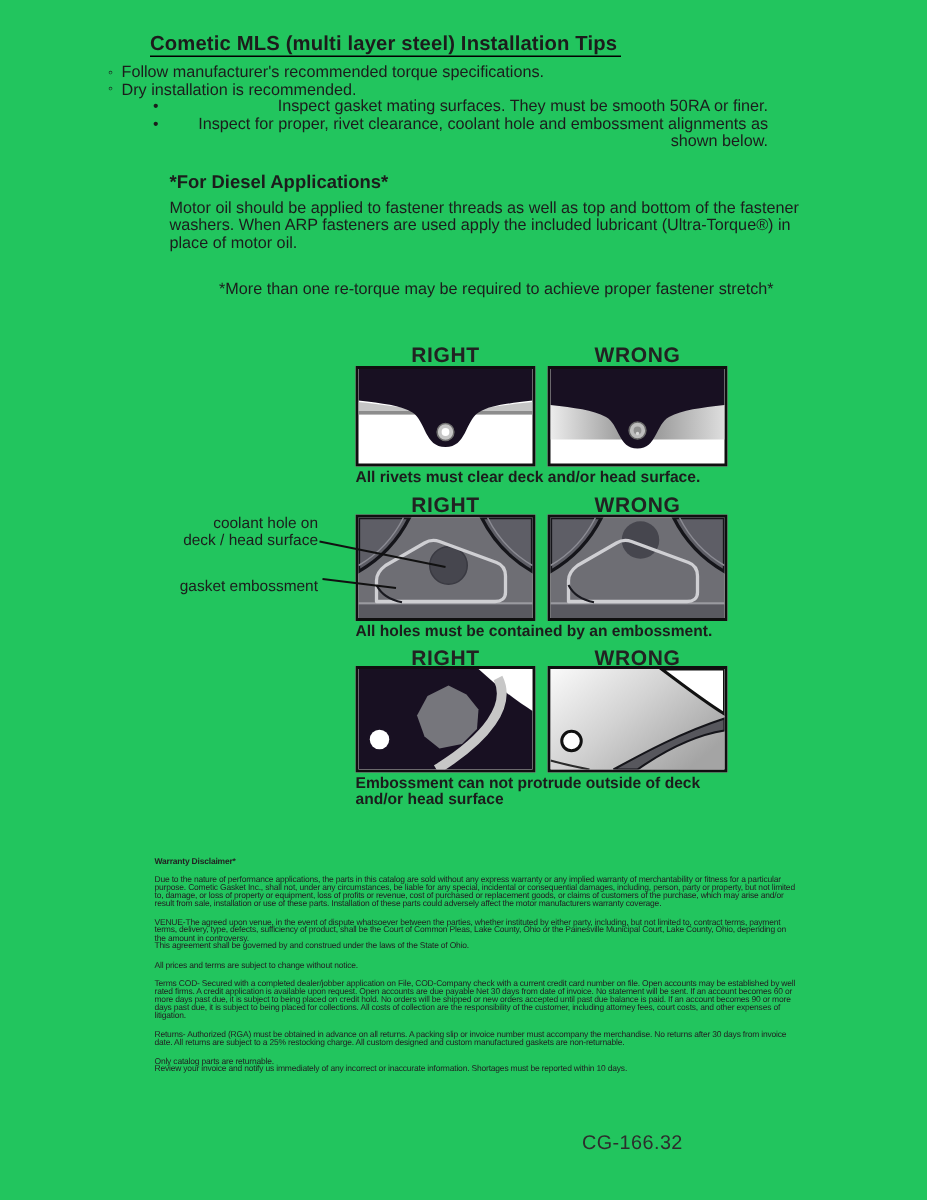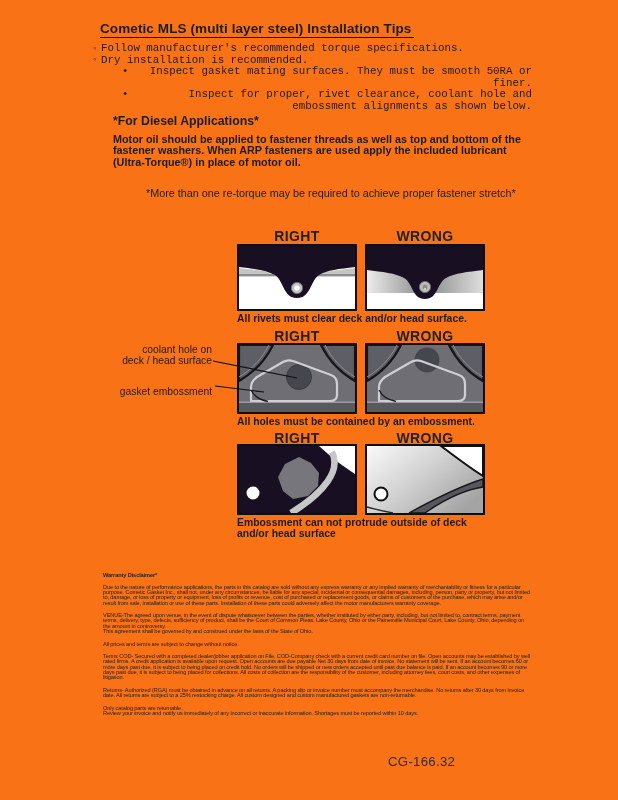--- a/index.html
+++ b/index.html
@@ -1,28 +1,28 @@
 <!DOCTYPE html>
 <html><head>
 <meta charset="utf-8">
 <style>
   html,body{margin:0;padding:0;background:#ffffff;}
-  .page{position:relative;width:618px;height:800px;background:#f97316;overflow:hidden;
+  .page{position:relative;width:618px;height:800px;background:#22c55e;overflow:hidden;
         font-family:"Liberation Sans", sans-serif;color:#1c1c1c;}
   .abs{position:absolute;}
   .title{left:100px;top:21px;font-size:13.5px;font-weight:700;display:inline-block;
          border-bottom:1.6px solid #000;padding:0 3px 1px 0;letter-spacing:.1px;}
-  .tips{left:92px;top:43px;width:440px;font-family:Liberation Mono, monospace;}
+  .tips{left:72px;top:43px;width:440px;}
   .tip{position:relative;font-size:10.8px;line-height:11.6px;padding-left:9px;}
   .tip::before{content:"\25E6";position:absolute;left:0;top:-0.5px;font-size:9.5px;}
   .tip.sub{margin-left:30px;padding-left:9px;text-align:right;}
   .tip.sub::before{content:"\2022";font-size:10.5px;top:0;}
   .diesel-h{left:113px;top:114px;font-size:12.3px;font-weight:700;text-align:center;}
   .para{left:113px;width:422px;font-size:10.8px;line-height:11.4px;}
-  .p1{top:134px;font-weight:bold;} .p2{top:164px;} .pnote{top:188px;margin-left:33px;}
+  .p1{top:134px;} .p2{top:164px;} .pnote{top:188px;margin-left:33px;}
   .hdr{width:120px;text-align:center;font-size:14px;font-weight:600;letter-spacing:.4px;color:#222;}
   .dbox{border:2px solid #0f0f0f;width:116px;background:#fff;line-height:0;}
   .cap{left:237px;width:280px;font-size:10.4px;font-weight:700;line-height:11.2px;}
   .lbl{left:96px;width:116px;text-align:right;font-size:10.3px;line-height:10.8px;}
   .leader{pointer-events:none;z-index:6;}
   .fineprint{left:103px;top:572px;width:430px;height:180px;}
   .fpscale{width:860px;transform:scale(0.5);transform-origin:0 0;
            font-size:11.3px;line-height:10.4px;letter-spacing:-0.25px;color:#222;}
   .fph{font-weight:700;margin:0 0 14px 0;}
   .fp{margin:0 0 15px 0;} .fp.tight{margin:0;}

